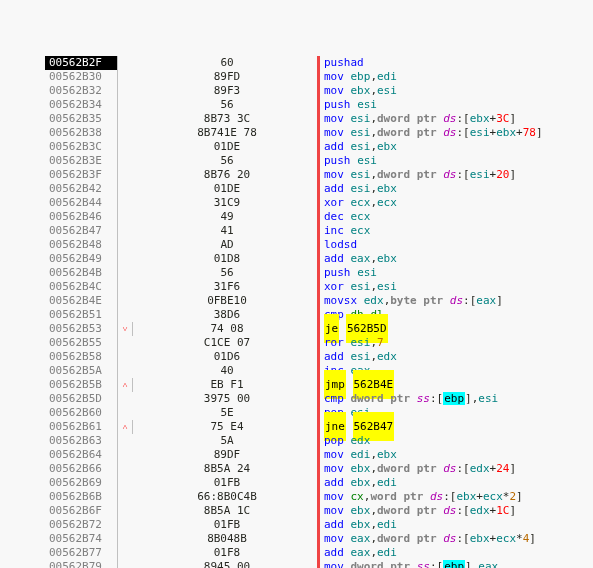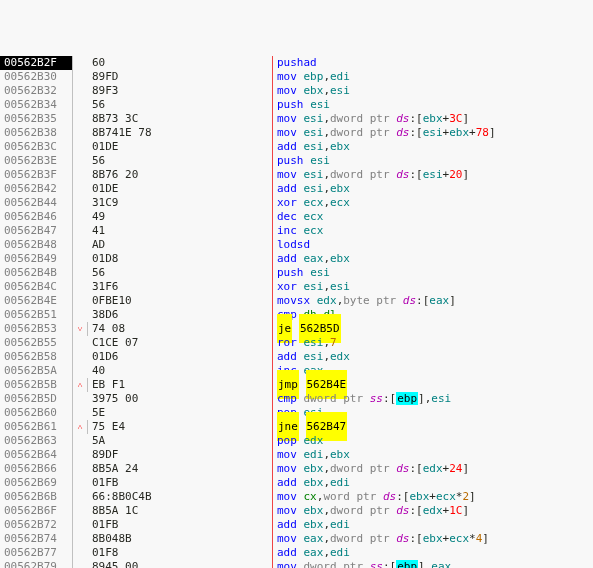--- a/index.html
+++ b/index.html
@@ -8,20 +8,21 @@
     font-family: "Lucida Console", Consolas, monospace;
     font-size: 11px;
     background: #F8F8F8;
     line-height: 14px;
     white-space: pre;
   }
   .row {
     display: flex;
     height: 14px;
     align-items: center;
+    margin-left: 45px;
   }
   .caddr {
     width: 68px;
     padding-left: 4px;
     color: #808080;
     border-right: 1px solid #C0C0C0;
     flex-shrink: 0;
   }
   .caddr.sel {
     background: #000000;
@@ -32,34 +33,35 @@
     text-align: center;
     color: #FF0000;
     border-right: 1px solid #C0C0C0;
     flex-shrink: 0;
     font-size: 9px;
   }
   .cbytes {
     width: 180px;
     padding-left: 4px;
     color: #272822;
-    border-right: 1px solid #ef4444;
+    border-right: 3px solid #ef4444;
     flex-shrink: 0;
+    text-align: center;
   }
   .cdis {
     padding-left: 4px;
     flex-grow: 1;
   }
   .mne { color: #0000FF; }
   .reg { color: #008080; }
   .regb { color: #008000; }
   .num { color: #B86A00; }
   .addr { color: #FF0000; }
   .segp { color: #B000B0; font-style: italic; }
-  .gray { color: #808080; }
+  .gray { color: #808080; font-weight: bold; }
   .txt { color: #272822; }
   .hl-y { background: #FFFF00; color: #000000; padding: 8px 1px; }
   .hl-c { background: #00FFFF; color: #000000; padding: 0 1px; }
 </style>
 </head>
 <body>
 
 
 
 <div id="listing"><div class="row"><div class="caddr sel">00562B2F</div><div class="cjmp"></div><div class="cbytes">60</div><div class="cdis"><span class="mne">pushad</span></div></div><div class="row"><div class="caddr">00562B30</div><div class="cjmp"></div><div class="cbytes">89FD</div><div class="cdis"><span class="mne">mov </span><span class="reg">ebp</span><span class="txt">,</span><span class="reg">edi</span></div></div><div class="row"><div class="caddr">00562B32</div><div class="cjmp"></div><div class="cbytes">89F3</div><div class="cdis"><span class="mne">mov </span><span class="reg">ebx</span><span class="txt">,</span><span class="reg">esi</span></div></div><div class="row"><div class="caddr">00562B34</div><div class="cjmp"></div><div class="cbytes">56</div><div class="cdis"><span class="mne">push </span><span class="reg">esi</span></div></div><div class="row"><div class="caddr">00562B35</div><div class="cjmp"></div><div class="cbytes">8B73 3C</div><div class="cdis"><span class="mne">mov </span><span class="reg">esi</span><span class="txt">,</span><span class="gray">dword ptr </span><span class="segp">ds</span><span class="txt">:[</span><span class="reg">ebx</span><span class="txt">+</span><span class="addr">3C</span><span class="txt">]</span></div></div><div class="row"><div class="caddr">00562B38</div><div class="cjmp"></div><div class="cbytes">8B741E 78</div><div class="cdis"><span class="mne">mov </span><span class="reg">esi</span><span class="txt">,</span><span class="gray">dword ptr </span><span class="segp">ds</span><span class="txt">:[</span><span class="reg">esi</span><span class="txt">+</span><span class="reg">ebx</span><span class="txt">+</span><span class="addr">78</span><span class="txt">]</span></div></div><div class="row"><div class="caddr">00562B3C</div><div class="cjmp"></div><div class="cbytes">01DE</div><div class="cdis"><span class="mne">add </span><span class="reg">esi</span><span class="txt">,</span><span class="reg">ebx</span></div></div><div class="row"><div class="caddr">00562B3E</div><div class="cjmp"></div><div class="cbytes">56</div><div class="cdis"><span class="mne">push </span><span class="reg">esi</span></div></div><div class="row"><div class="caddr">00562B3F</div><div class="cjmp"></div><div class="cbytes">8B76 20</div><div class="cdis"><span class="mne">mov </span><span class="reg">esi</span><span class="txt">,</span><span class="gray">dword ptr </span><span class="segp">ds</span><span class="txt">:[</span><span class="reg">esi</span><span class="txt">+</span><span class="addr">20</span><span class="txt">]</span></div></div><div class="row"><div class="caddr">00562B42</div><div class="cjmp"></div><div class="cbytes">01DE</div><div class="cdis"><span class="mne">add </span><span class="reg">esi</span><span class="txt">,</span><span class="reg">ebx</span></div></div><div class="row"><div class="caddr">00562B44</div><div class="cjmp"></div><div class="cbytes">31C9</div><div class="cdis"><span class="mne">xor </span><span class="reg">ecx</span><span class="txt">,</span><span class="reg">ecx</span></div></div><div class="row"><div class="caddr">00562B46</div><div class="cjmp"></div><div class="cbytes">49</div><div class="cdis"><span class="mne">dec </span><span class="reg">ecx</span></div></div><div class="row"><div class="caddr">00562B47</div><div class="cjmp"></div><div class="cbytes">41</div><div class="cdis"><span class="mne">inc </span><span class="reg">ecx</span></div></div><div class="row"><div class="caddr">00562B48</div><div class="cjmp"></div><div class="cbytes">AD</div><div class="cdis"><span class="mne">lodsd</span></div></div><div class="row"><div class="caddr">00562B49</div><div class="cjmp"></div><div class="cbytes">01D8</div><div class="cdis"><span class="mne">add </span><span class="reg">eax</span><span class="txt">,</span><span class="reg">ebx</span></div></div><div class="row"><div class="caddr">00562B4B</div><div class="cjmp"></div><div class="cbytes">56</div><div class="cdis"><span class="mne">push </span><span class="reg">esi</span></div></div><div class="row"><div class="caddr">00562B4C</div><div class="cjmp"></div><div class="cbytes">31F6</div><div class="cdis"><span class="mne">xor </span><span class="reg">esi</span><span class="txt">,</span><span class="reg">esi</span></div></div><div class="row"><div class="caddr">00562B4E</div><div class="cjmp"></div><div class="cbytes">0FBE10</div><div class="cdis"><span class="mne">movsx </span><span class="reg">edx</span><span class="txt">,</span><span class="gray">byte ptr </span><span class="segp">ds</span><span class="txt">:[</span><span class="reg">eax</span><span class="txt">]</span></div></div><div class="row"><div class="caddr">00562B51</div><div class="cjmp"></div><div class="cbytes">38D6</div><div class="cdis"><span class="mne">cmp </span><span class="regb">dh</span><span class="txt">,</span><span class="regb">dl</span></div></div><div class="row"><div class="caddr">00562B53</div><div class="cjmp">˅</div><div class="cbytes">74 08</div><div class="cdis"><span class="hl-y">je</span><span class="txt"> </span><span class="hl-y">562B5D</span></div></div><div class="row"><div class="caddr">00562B55</div><div class="cjmp"></div><div class="cbytes">C1CE 07</div><div class="cdis"><span class="mne">ror </span><span class="reg">esi</span><span class="txt">,</span><span class="num">7</span></div></div><div class="row"><div class="caddr">00562B58</div><div class="cjmp"></div><div class="cbytes">01D6</div><div class="cdis"><span class="mne">add </span><span class="reg">esi</span><span class="txt">,</span><span class="reg">edx</span></div></div><div class="row"><div class="caddr">00562B5A</div><div class="cjmp"></div><div class="cbytes">40</div><div class="cdis"><span class="mne">inc </span><span class="reg">eax</span></div></div><div class="row"><div class="caddr">00562B5B</div><div class="cjmp">˄</div><div class="cbytes">EB F1</div><div class="cdis"><span class="hl-y">jmp</span><span class="txt"> </span><span class="hl-y">562B4E</span></div></div><div class="row"><div class="caddr">00562B5D</div><div class="cjmp"></div><div class="cbytes">3975 00</div><div class="cdis"><span class="mne">cmp </span><span class="gray">dword ptr </span><span class="segp">ss</span><span class="txt">:[</span><span class="hl-c">ebp</span><span class="txt">],</span><span class="reg">esi</span></div></div><div class="row"><div class="caddr">00562B60</div><div class="cjmp"></div><div class="cbytes">5E</div><div class="cdis"><span class="mne">pop </span><span class="reg">esi</span></div></div><div class="row"><div class="caddr">00562B61</div><div class="cjmp">˄</div><div class="cbytes">75 E4</div><div class="cdis"><span class="hl-y">jne</span><span class="txt"> </span><span class="hl-y">562B47</span></div></div><div class="row"><div class="caddr">00562B63</div><div class="cjmp"></div><div class="cbytes">5A</div><div class="cdis"><span class="mne">pop </span><span class="reg">edx</span></div></div><div class="row"><div class="caddr">00562B64</div><div class="cjmp"></div><div class="cbytes">89DF</div><div class="cdis"><span class="mne">mov </span><span class="reg">edi</span><span class="txt">,</span><span class="reg">ebx</span></div></div><div class="row"><div class="caddr">00562B66</div><div class="cjmp"></div><div class="cbytes">8B5A 24</div><div class="cdis"><span class="mne">mov </span><span class="reg">ebx</span><span class="txt">,</span><span class="gray">dword ptr </span><span class="segp">ds</span><span class="txt">:[</span><span class="reg">edx</span><span class="txt">+</span><span class="addr">24</span><span class="txt">]</span></div></div><div class="row"><div class="caddr">00562B69</div><div class="cjmp"></div><div class="cbytes">01FB</div><div class="cdis"><span class="mne">add </span><span class="reg">ebx</span><span class="txt">,</span><span class="reg">edi</span></div></div><div class="row"><div class="caddr">00562B6B</div><div class="cjmp"></div><div class="cbytes">66:8B0C4B</div><div class="cdis"><span class="mne">mov </span><span class="regb">cx</span><span class="txt">,</span><span class="gray">word ptr </span><span class="segp">ds</span><span class="txt">:[</span><span class="reg">ebx</span><span class="txt">+</span><span class="reg">ecx</span><span class="txt">*</span><span class="num">2</span><span class="txt">]</span></div></div><div class="row"><div class="caddr">00562B6F</div><div class="cjmp"></div><div class="cbytes">8B5A 1C</div><div class="cdis"><span class="mne">mov </span><span class="reg">ebx</span><span class="txt">,</span><span class="gray">dword ptr </span><span class="segp">ds</span><span class="txt">:[</span><span class="reg">edx</span><span class="txt">+</span><span class="addr">1C</span><span class="txt">]</span></div></div><div class="row"><div class="caddr">00562B72</div><div class="cjmp"></div><div class="cbytes">01FB</div><div class="cdis"><span class="mne">add </span><span class="reg">ebx</span><span class="txt">,</span><span class="reg">edi</span></div></div><div class="row"><div class="caddr">00562B74</div><div class="cjmp"></div><div class="cbytes">8B048B</div><div class="cdis"><span class="mne">mov </span><span class="reg">eax</span><span class="txt">,</span><span class="gray">dword ptr </span><span class="segp">ds</span><span class="txt">:[</span><span class="reg">ebx</span><span class="txt">+</span><span class="reg">ecx</span><span class="txt">*</span><span class="num">4</span><span class="txt">]</span></div></div><div class="row"><div class="caddr">00562B77</div><div class="cjmp"></div><div class="cbytes">01F8</div><div class="cdis"><span class="mne">add </span><span class="reg">eax</span><span class="txt">,</span><span class="reg">edi</span></div></div><div class="row"><div class="caddr">00562B79</div><div class="cjmp"></div><div class="cbytes">8945 00</div><div class="cdis"><span class="mne">mov </span><span class="gray">dword ptr </span><span class="segp">ss</span><span class="txt">:[</span><span class="hl-c">ebp</span><span class="txt">],</span><span class="reg">eax</span></div></div></div>

